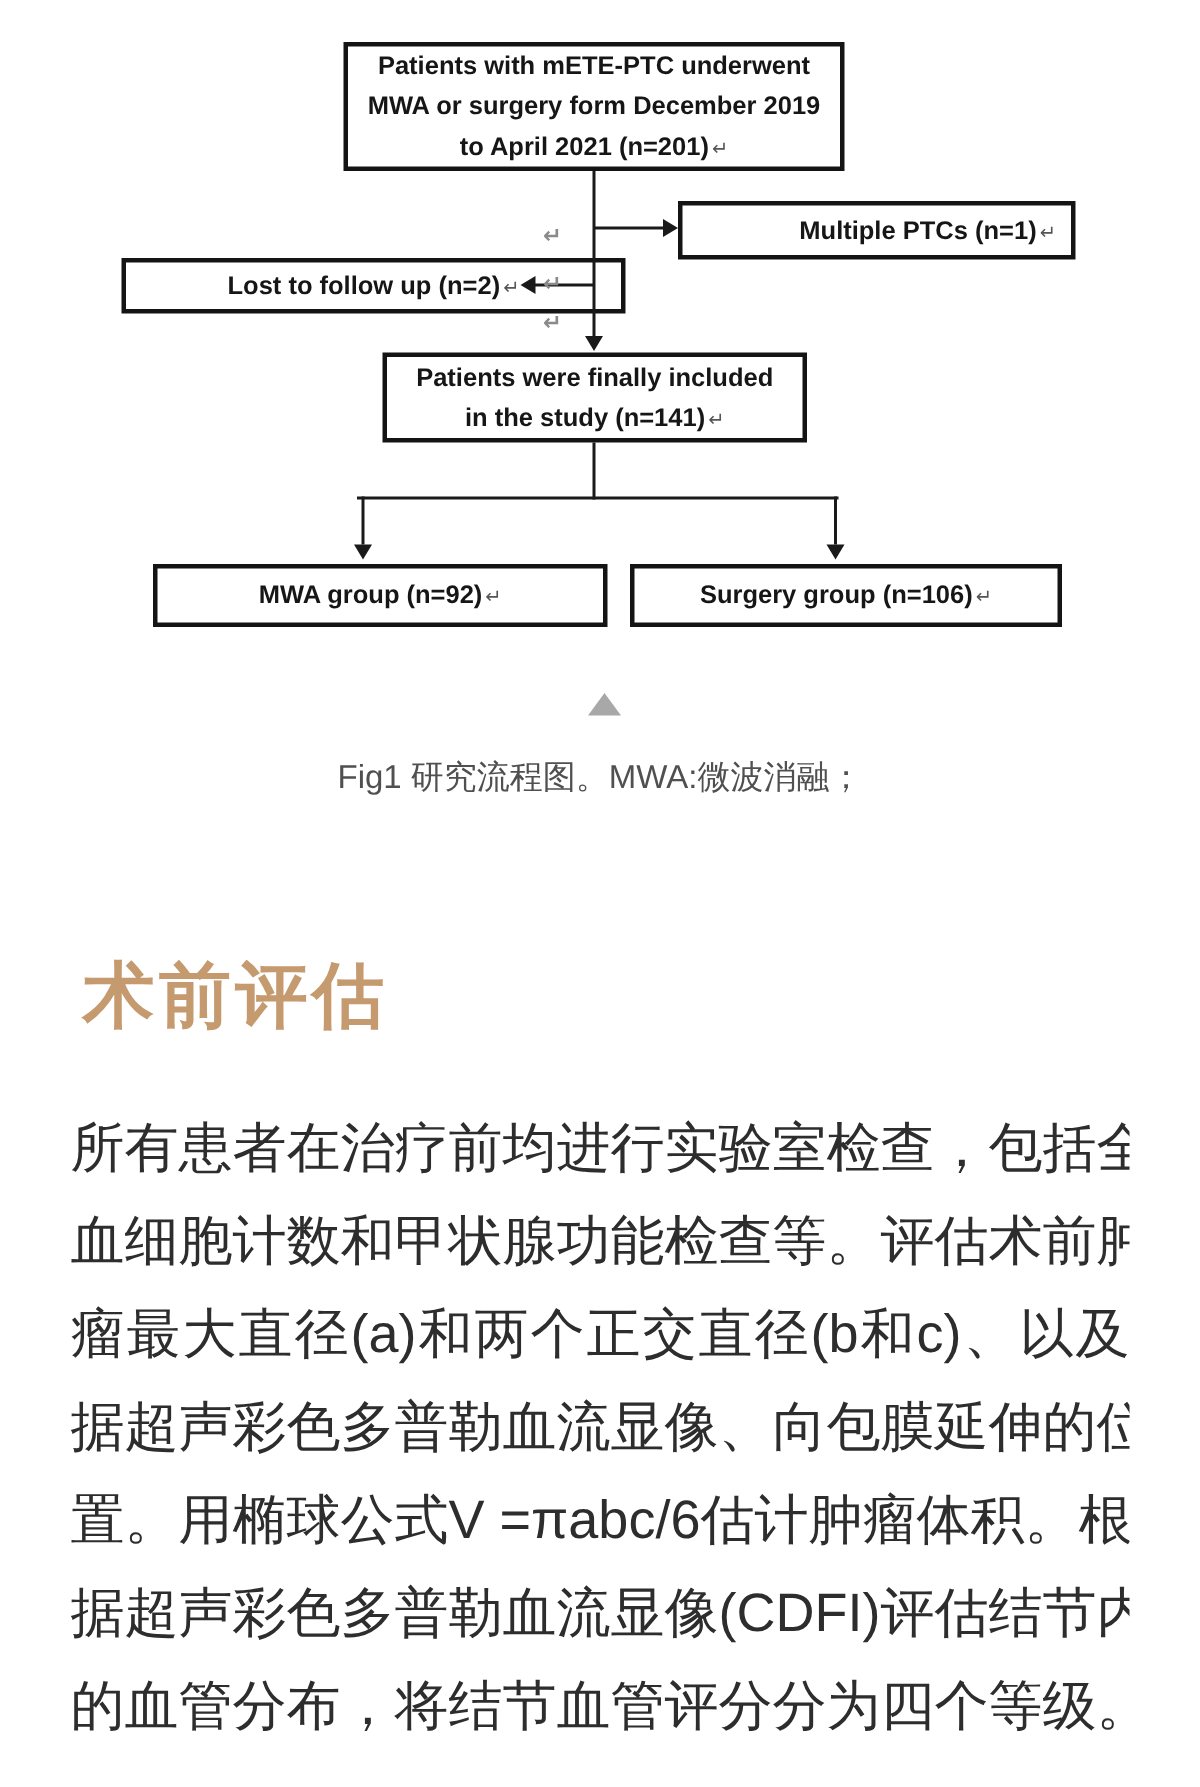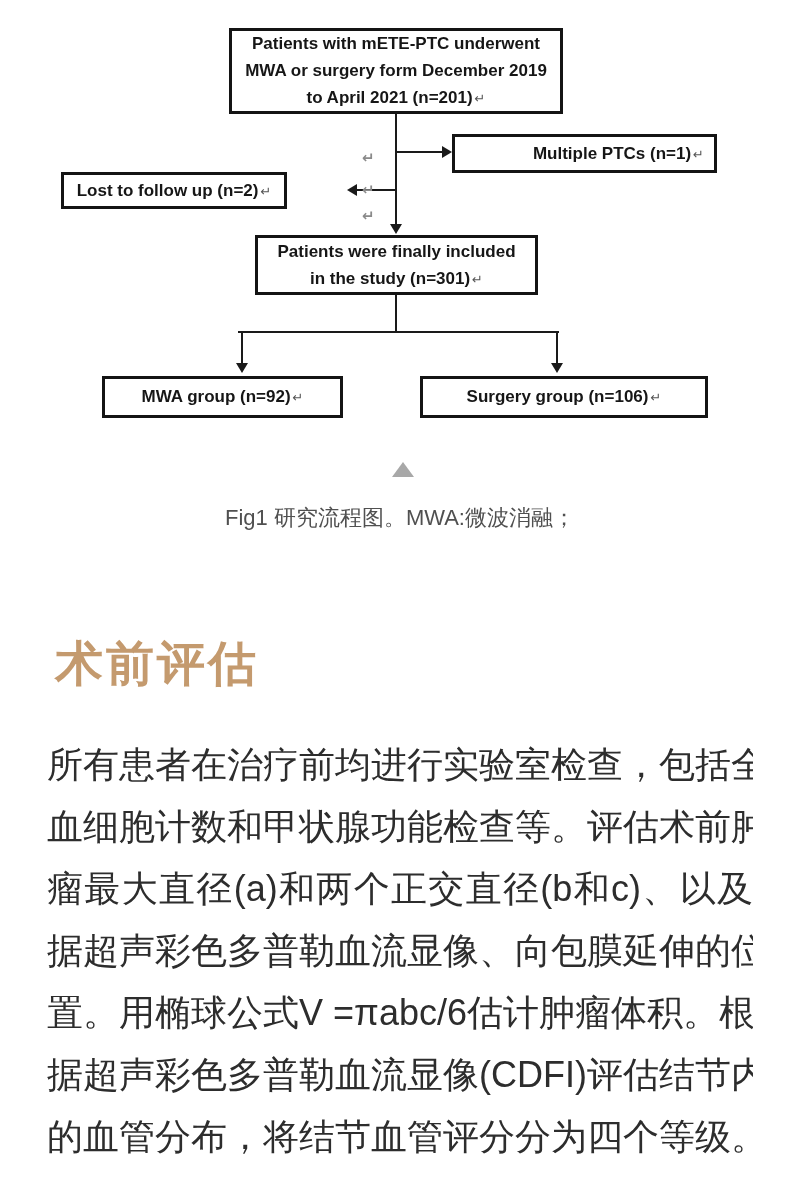--- a/index.html
+++ b/index.html
@@ -45,23 +45,23 @@
     border-top:6px solid transparent;border-bottom:6px solid transparent;
     border-right:10px solid var(--line-color);
   }
   .ret-float{
     position:absolute;color:var(--ret-color);
     font-size:15px;font-weight:bold;line-height:1;
   }
 
   .box-top{left:229px;top:28px;width:334px;height:86px;}
   .box-multiple{left:452px;top:134px;width:265px;height:39px;justify-content:flex-end;}
-  .box-lost{left:61px;top:172px;width:226px;height:37px;}
+  .box-lost{left:81px;top:172px;width:336px;height:37px;}
   .box-included{left:255px;top:235px;width:283px;height:60px;}
-  .box-mwa{left:102px;top:376px;width:241px;height:42px;}
+  .box-mwa{left:102px;top:376px;width:303px;height:42px;}
   .box-surgery{left:420px;top:376px;width:288px;height:42px;}
 
   .line-v1{left:395px;top:114px;width:2px;height:111px;}
   .line-h-right{left:396px;top:151px;width:47px;height:2px;}
   .line-h-left{left:352px;top:189px;width:44px;height:2px;}
   .line-v2{left:395px;top:295px;width:2px;height:38px;}
   .line-h-split{left:238px;top:331px;width:321px;height:2px;}
   .line-v-left{left:241px;top:331px;width:2px;height:32px;}
   .line-v-right{left:556px;top:331px;width:2px;height:32px;}
 
@@ -117,21 +117,21 @@
 
     <div class="fc-box box-multiple">
       <span class="fc-text"><span>Multiple PTCs (n=1)</span><span class="ret">↵</span></span>
     </div>
 
     <div class="fc-box box-lost">
       <span class="fc-text"><span>Lost to follow up (n=2)</span><span class="ret">↵</span></span>
     </div>
 
     <div class="fc-box box-included">
-      <span class="fc-text"><span>Patients were finally included in the study (n=301)</span><span class="ret">↵</span></span>
+      <span class="fc-text"><span>Patients were finally included in the study (n=141)</span><span class="ret">↵</span></span>
     </div>
 
     <div class="fc-box box-mwa">
       <span class="fc-text"><span>MWA group (n=92)</span><span class="ret">↵</span></span>
     </div>
 
     <div class="fc-box box-surgery">
       <span class="fc-text"><span>Surgery group (n=106)</span><span class="ret">↵</span></span>
     </div>
 

